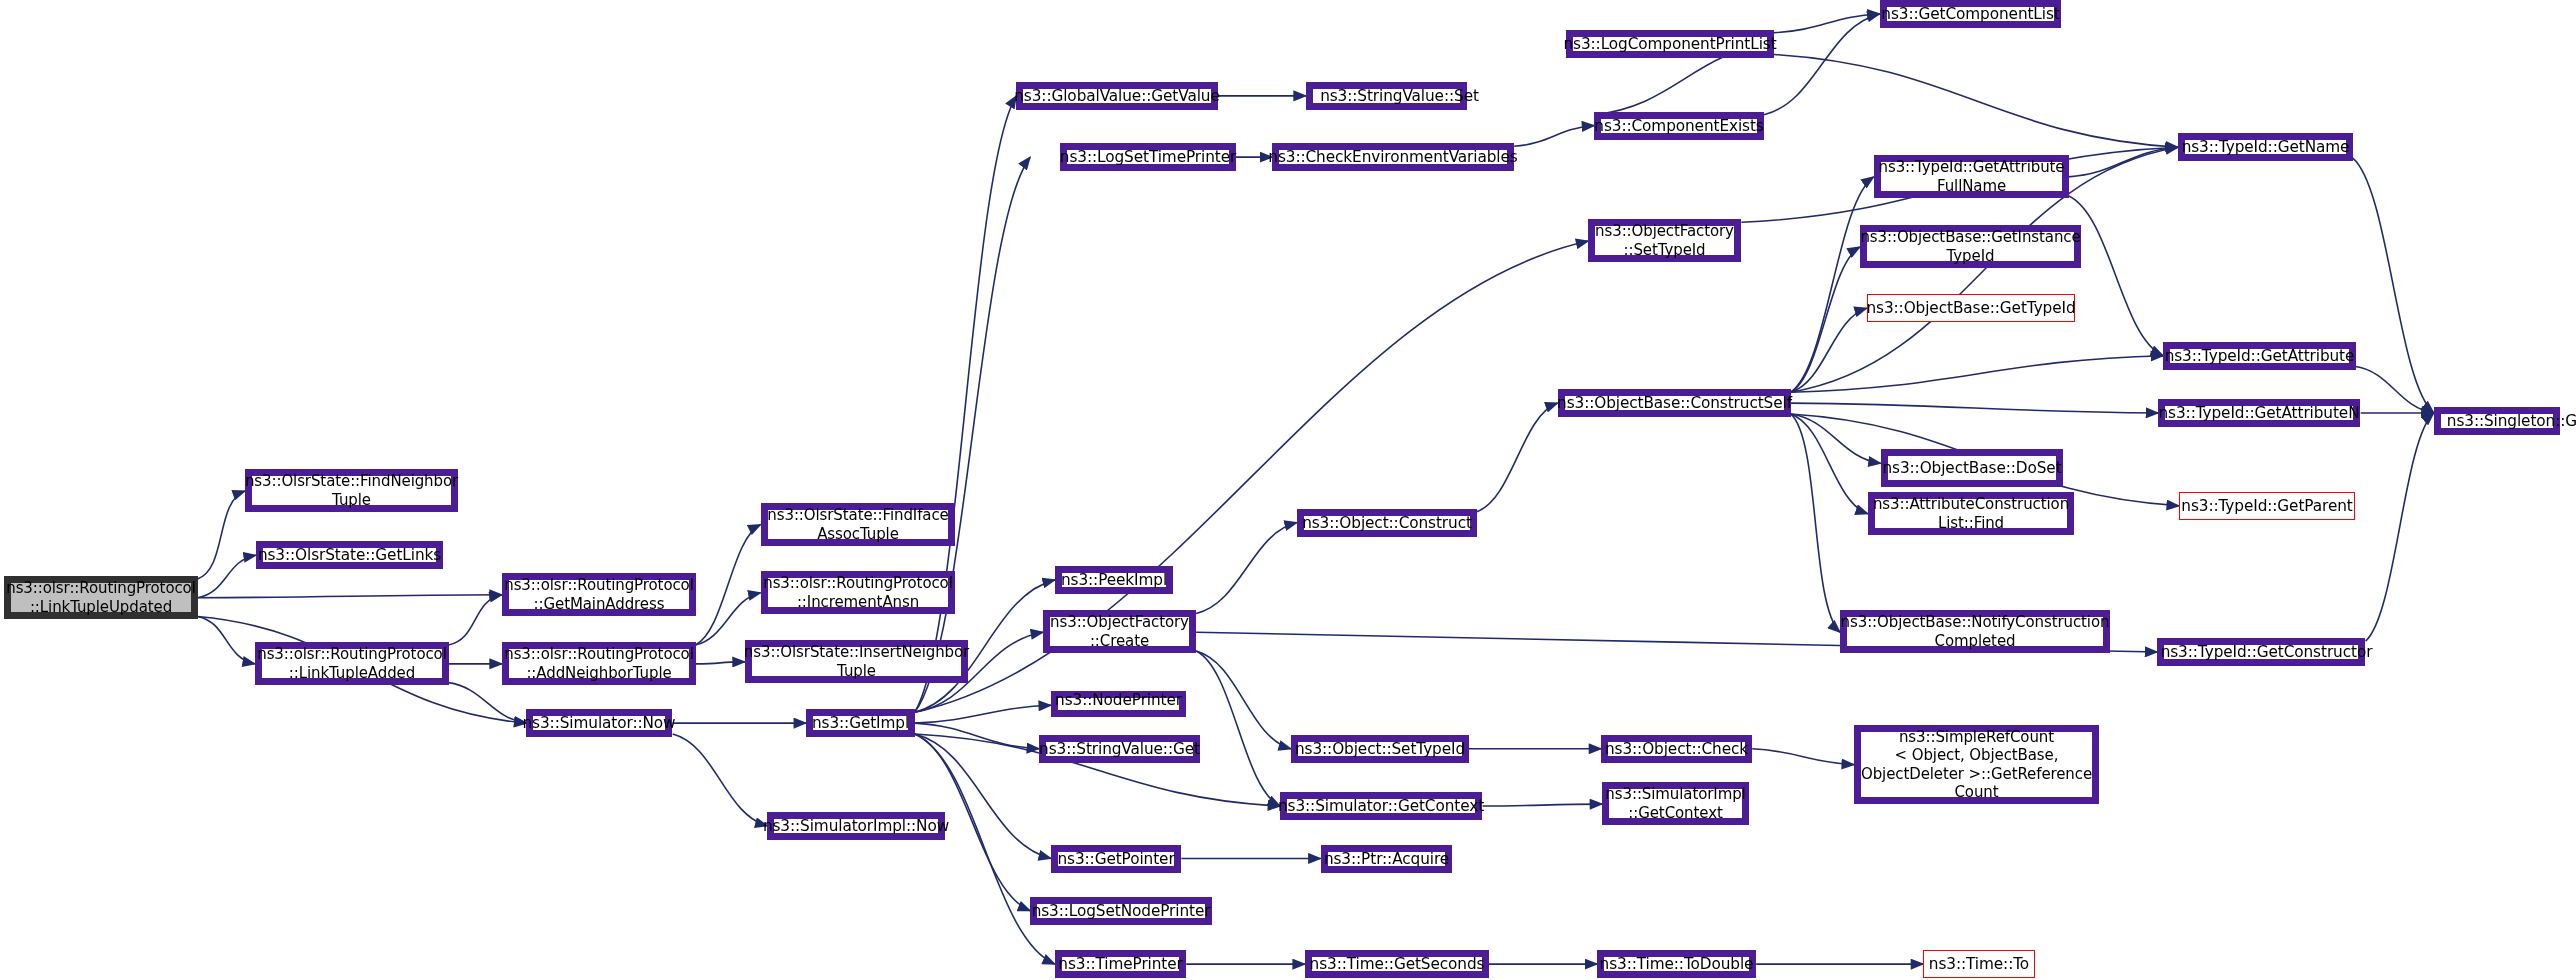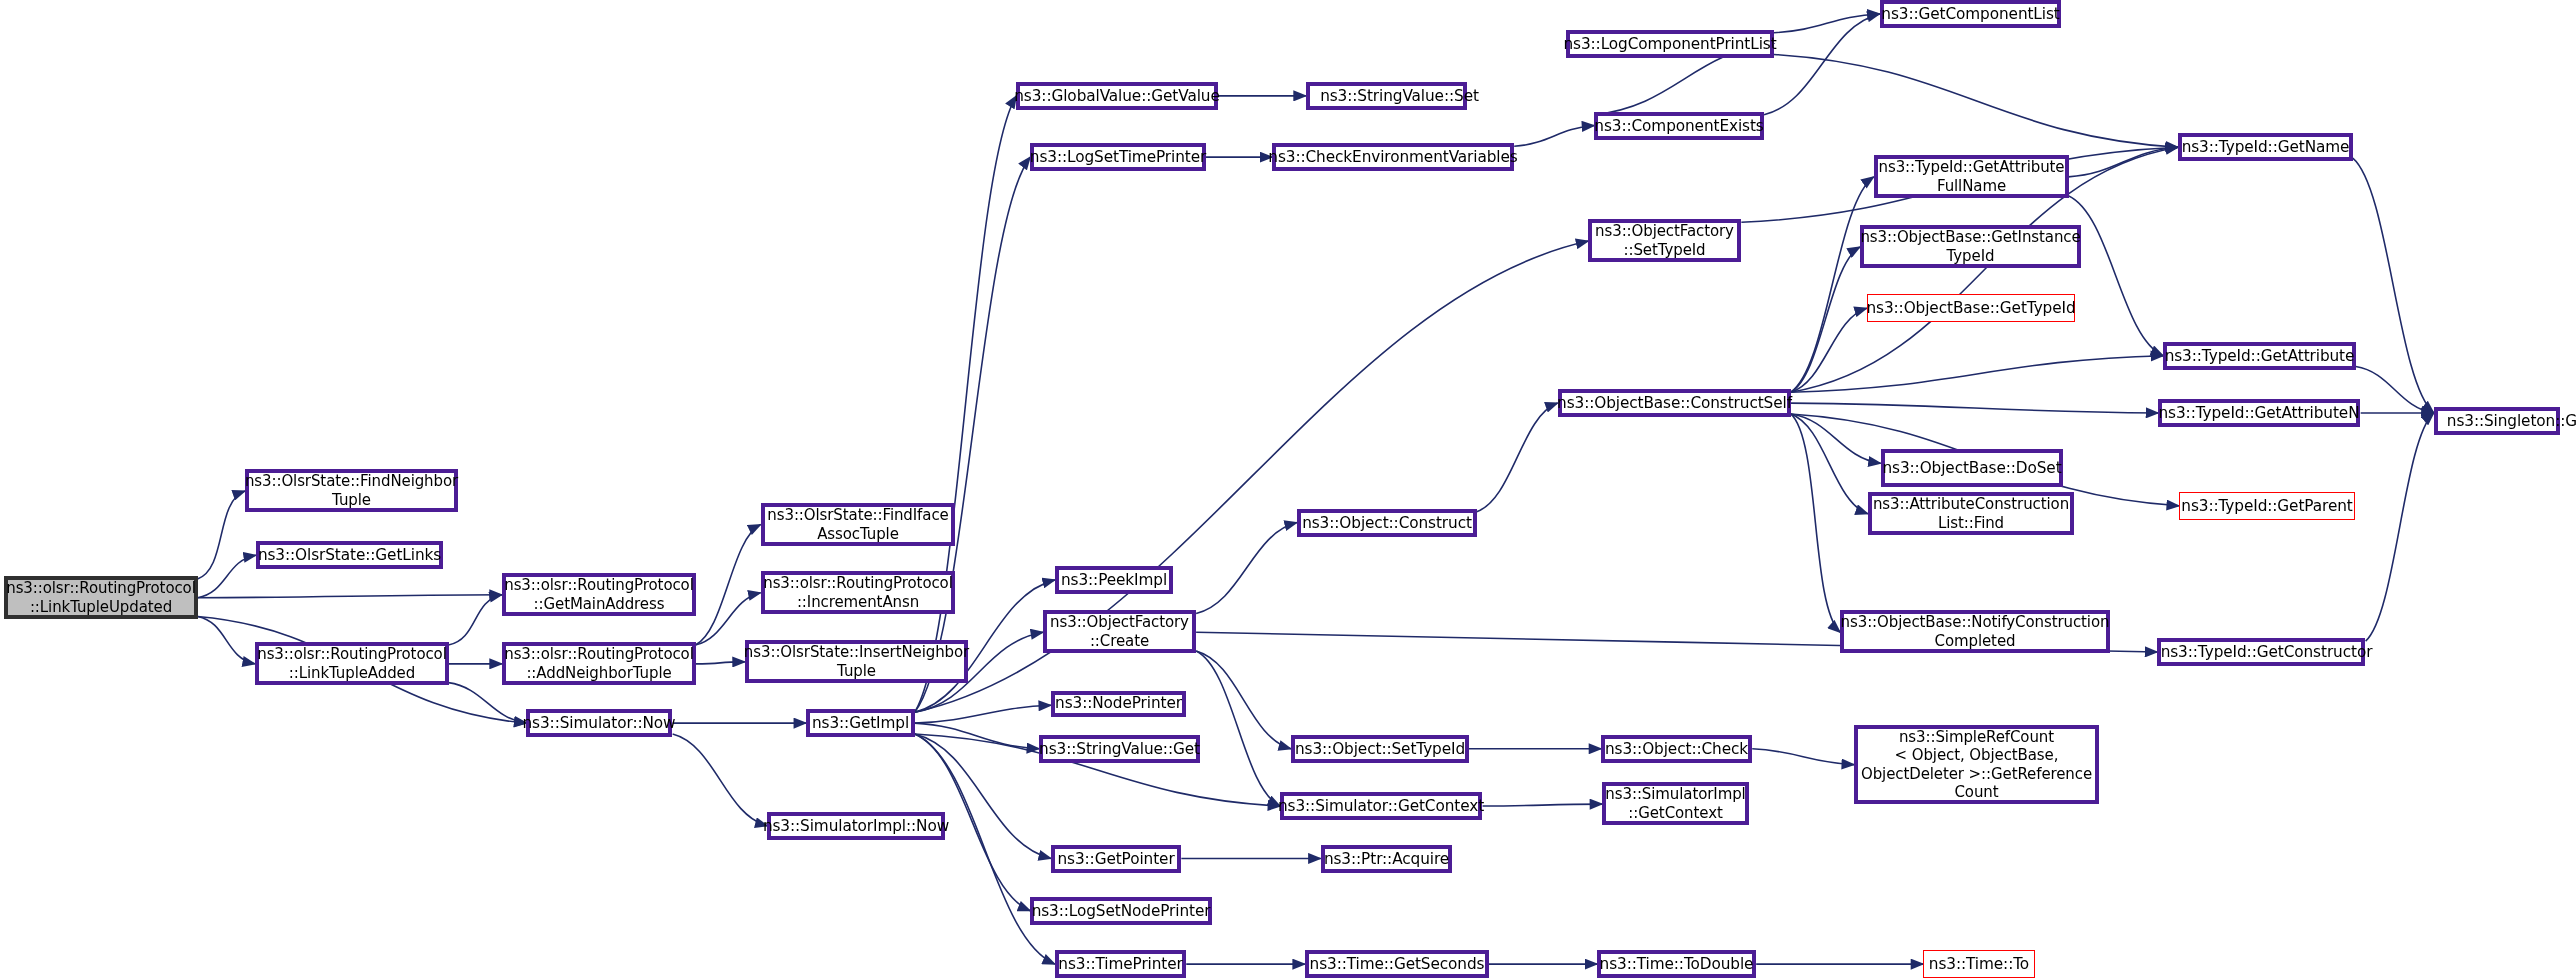--- a/index.html
+++ b/index.html
@@ -9,21 +9,21 @@
     width:2576px;
     height:981px;
     background:#ffffff;
     font-family:"DejaVu Sans","Liberation Sans",sans-serif;
     overflow:hidden;
   }
   svg#edges{position:absolute;left:0;top:0;width:2576px;height:981px;pointer-events:none;}
   .node{
     position:absolute;
     box-sizing:border-box;
-    border:4px solid #4c1d95;
+    border:7px solid #4c1d95;
     background:#ffffff;
     color:#000000;
     font-size:15.3px;
     line-height:1.22;
     display:flex;
     align-items:center;
     justify-content:center;
     text-align:center;
     white-space:pre;
     letter-spacing:-0.1px;
@@ -121,21 +121,21 @@
       <div class="node" style="left: 526px; top: 709px; width: 146px; height: 28px;"><span>ns3::Simulator::Now</span></div>
       <div class="node multiline" style="left: 761px; top: 503px; width: 194px; height: 43px;"><span>ns3::OlsrState::FindIface
 AssocTuple</span></div>
       <div class="node multiline" style="left: 761px; top: 571px; width: 194px; height: 43px;"><span>ns3::olsr::RoutingProtocol
 ::IncrementAnsn</span></div>
       <div class="node multiline" style="left: 745px; top: 640px; width: 223px; height: 43px;"><span>ns3::OlsrState::InsertNeighbor
 Tuple</span></div>
       <div class="node" style="left: 806px; top: 709px; width: 109px; height: 28px;"><span>ns3::GetImpl</span></div>
       <div class="node" style="left: 767px; top: 812px; width: 178px; height: 28px;"><span>ns3::SimulatorImpl::Now</span></div>
       <div class="node" style="left: 1016px; top: 82px; width: 202px; height: 28px;"><span>ns3::GlobalValue::GetValue</span></div>
-      <div class="node" style="left: 1030px; top: 143px; width: 176px; height: 28px;"><span>ns3::LogSetTimePrinter</span></div>
+      <div class="node" style="left: 1060px; top: 143px; width: 176px; height: 28px;"><span>ns3::LogSetTimePrinter</span></div>
       <div class="node" style="left: 1055px; top: 566px; width: 118px; height: 28px;"><span>ns3::PeekImpl</span></div>
       <div class="node multiline" style="left: 1043px; top: 610px; width: 153px; height: 43px;"><span>ns3::ObjectFactory
 ::Create</span></div>
       <div class="node" style="left: 1051px; top: 691px; width: 135px; height: 26px; align-items: flex-end;"><span>ns3::NodePrinter</span></div>
       <div class="node" style="left: 1039px; top: 735px; width: 161px; height: 28px;"><span>ns3::StringValue::Get</span></div>
       <div class="node" style="left: 1051px; top: 845px; width: 130px; height: 28px;"><span>ns3::GetPointer</span></div>
       <div class="node" style="left: 1030px; top: 897px; width: 182px; height: 28px;"><span>ns3::LogSetNodePrinter</span></div>
       <div class="node" style="left: 1055px; top: 950px; width: 131px; height: 28px;"><span>ns3::TimePrinter</span></div>
       <div class="node" style="left: 1272px; top: 143px; width: 242px; height: 28px;"><span>ns3::CheckEnvironmentVariables</span></div>
       <div class="node" style="left: 1306px; top: 82px; width: 161px; height: 28px; padding-left: 26px;"><span>ns3::StringValue::Set</span></div>

